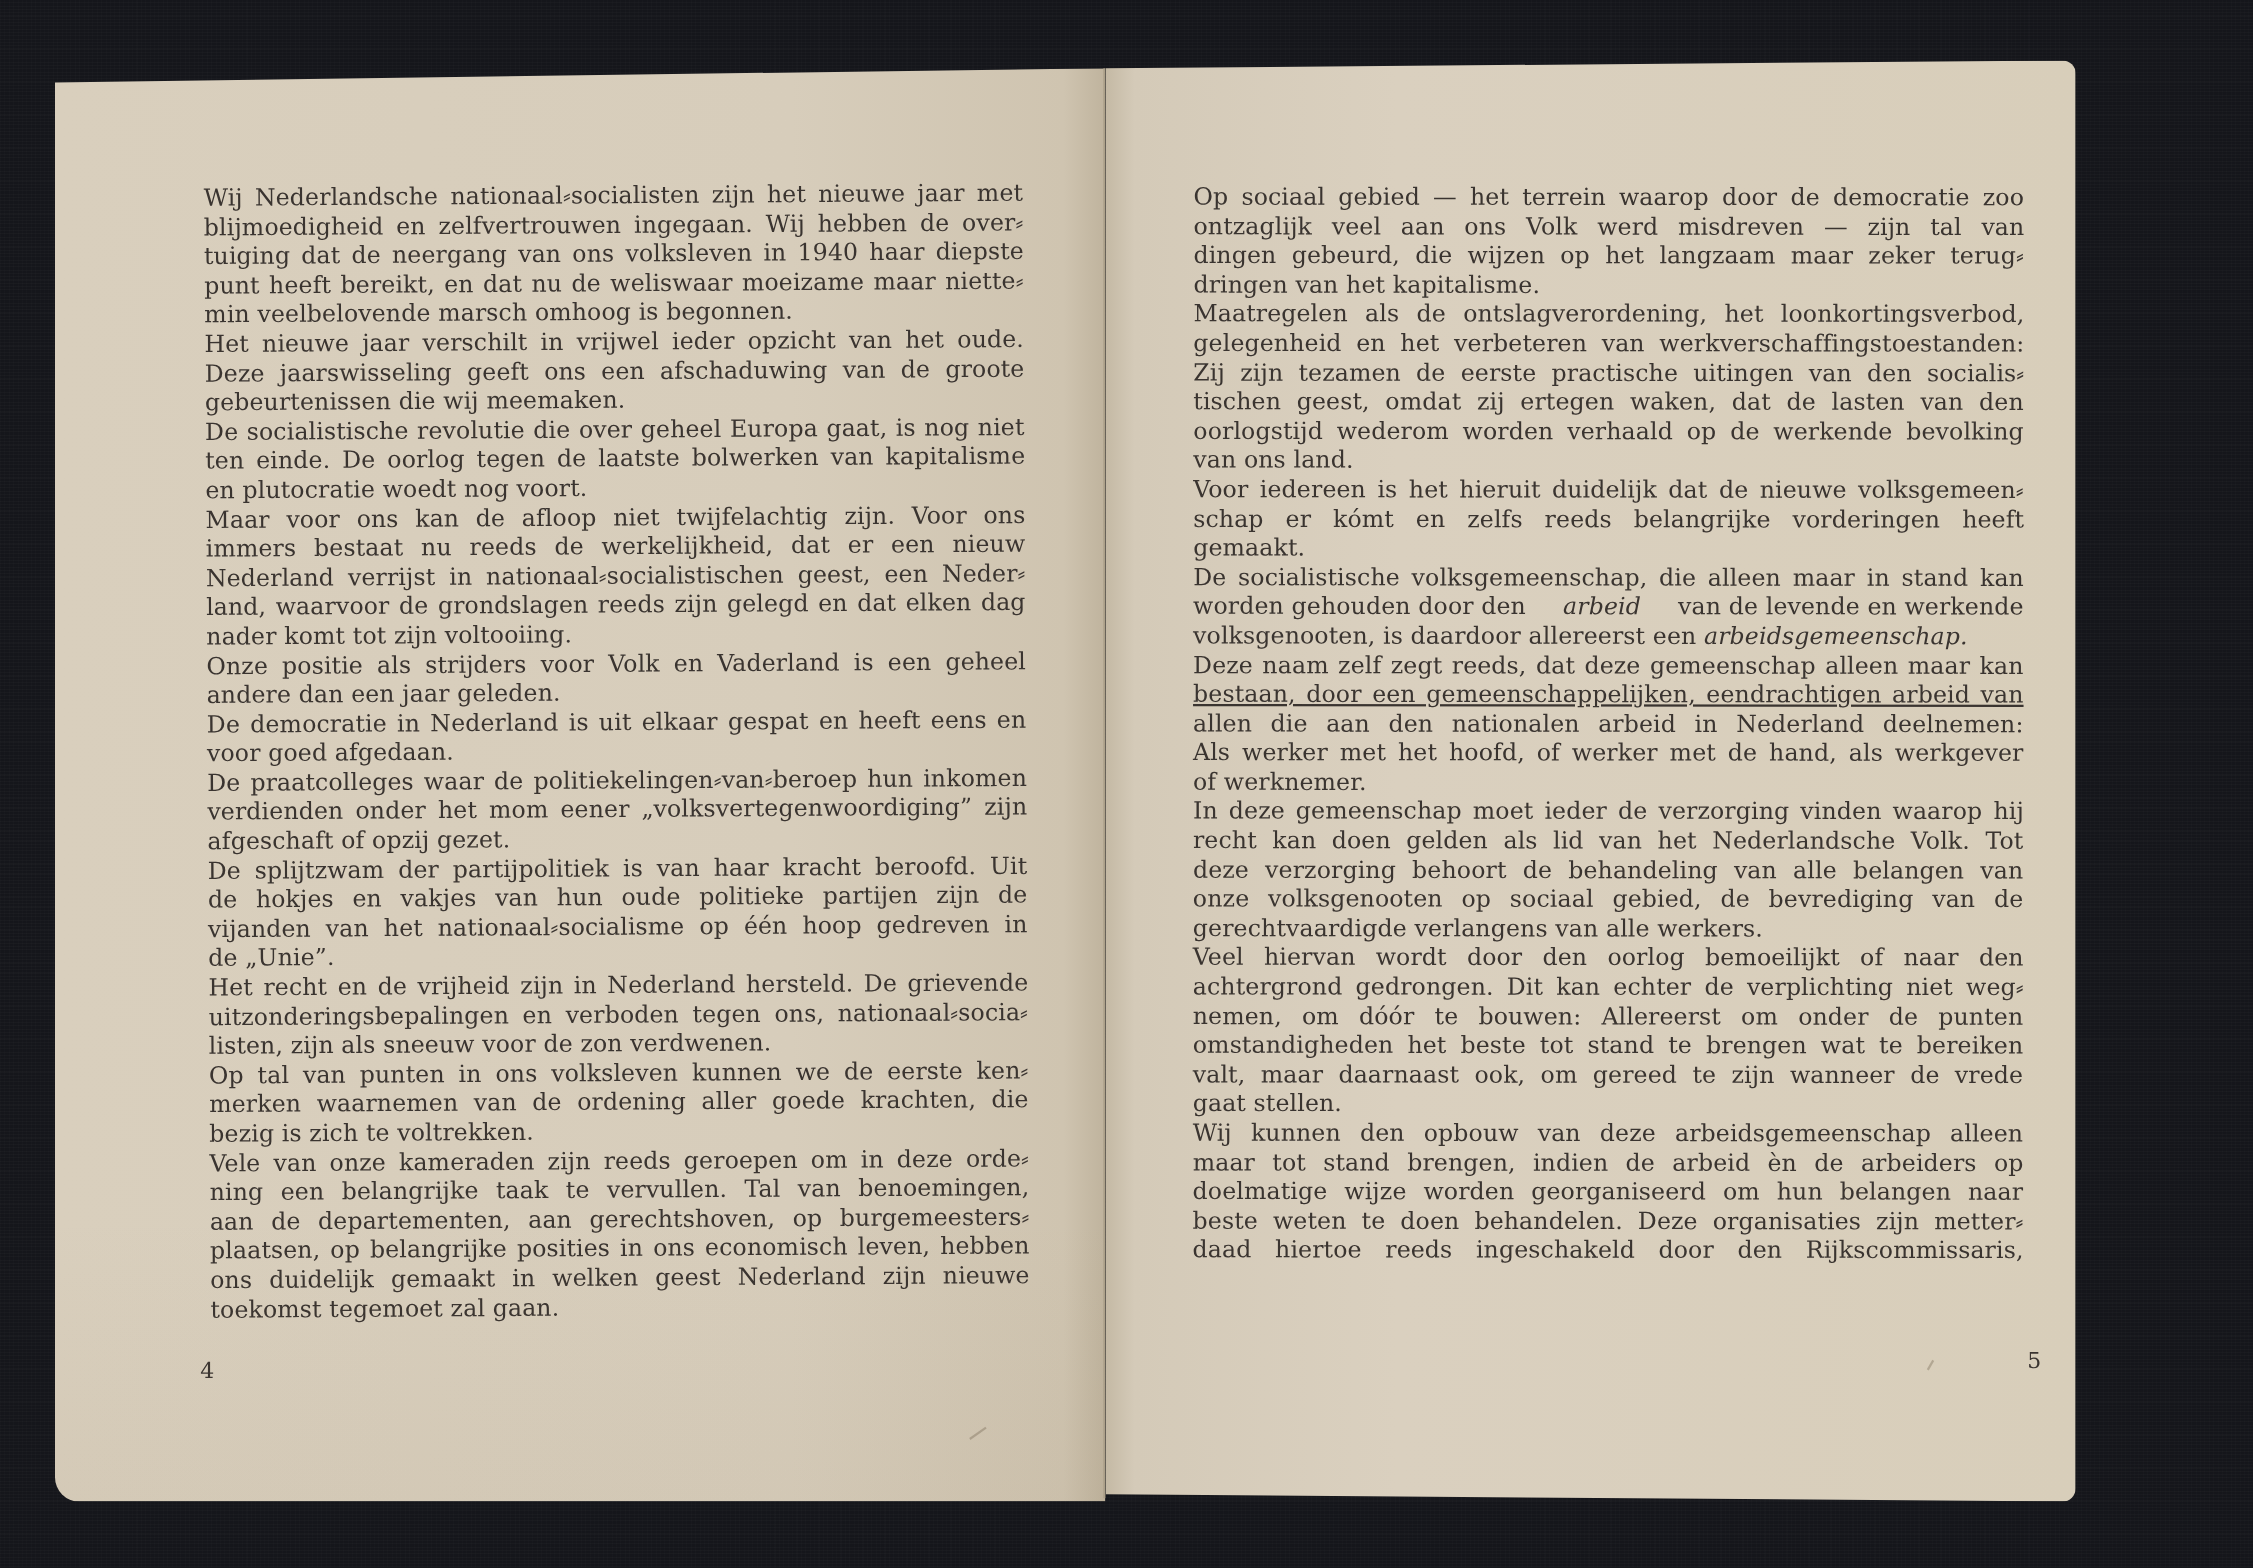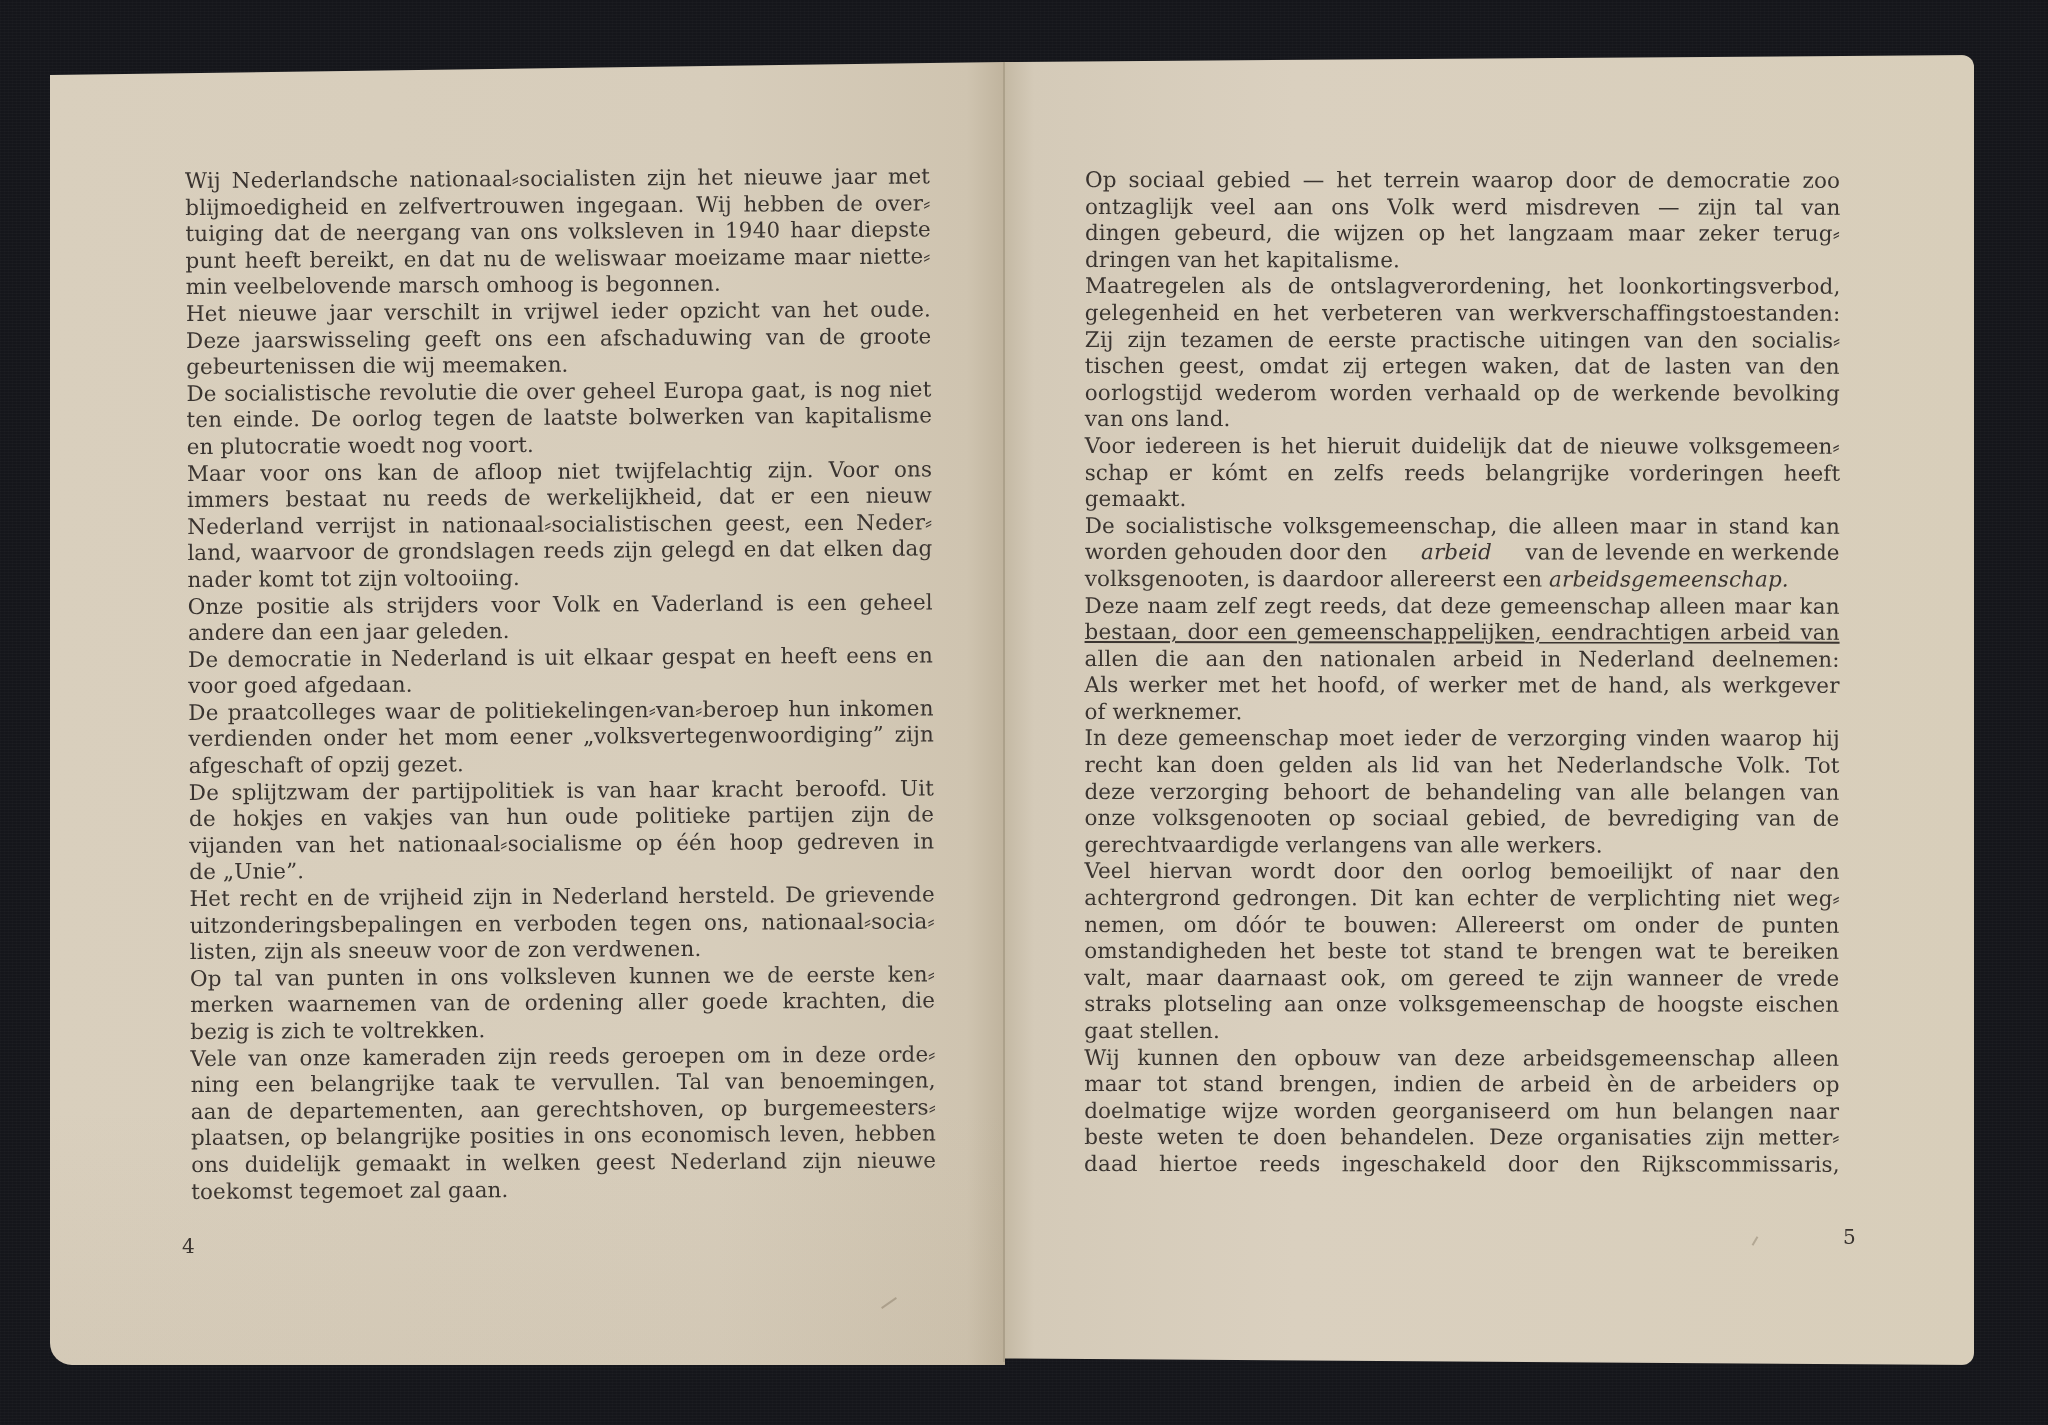--- a/index.html
+++ b/index.html
@@ -23,21 +23,21 @@
   #left-page {
     left: 50px; top: 62px; width: 955px; height: 1303px;
     clip-path: polygon(0 13px, 100% 0, 100% 100%, 0 100%);
     border-radius: 0 0 0 22px;
     background: linear-gradient(90deg, #d9cfbd 0%, #d7cdbb 70%, #cfc4b0 96%, #bfb39d 100%);
   }
   #left-page::after {
     background: linear-gradient(180deg, rgba(0,0,0,0.00) 0%, rgba(0,0,0,0.00) 80%, rgba(120,100,70,0.05) 100%);
   }
   #right-page {
-    left: 1005px; top: 55px; width: 969px; height: 1310px;
+    left: 1005px; top: 55px; width: 882px; height: 1310px;
     clip-path: polygon(0 7px, 100% 0, 100% 100%, 0 99.5%);
     border-radius: 0 12px 12px 0;
     background: linear-gradient(90deg, #c4b9a4 0%, #d4cab8 3%, #dad0bf 30%, #d8ceba 100%);
   }
   #gutter-line {
     position: absolute; left: 1003px; top: 62px; width: 2px; height: 1300px;
     background: #a89c86; opacity: 0.8;
   }
   .text-block {
     position: absolute;
@@ -155,21 +155,20 @@
       <span class="line" style="display: block; word-spacing: 3.11111px;">In deze gemeenschap moet ieder de verzorging vinden waarop hij</span>
       <span class="line" style="display: block; word-spacing: 7.1px;">recht kan doen gelden als lid van het Nederlandsche Volk. Tot</span>
       <span class="line" style="display: block; word-spacing: 7.75px;">deze verzorging behoort de behandeling van alle belangen van</span>
       <span class="line" style="display: block; word-spacing: 10.125px;">onze volksgenooten op sociaal gebied, de bevrediging van de</span>
       <span class="line last">gerechtvaardigde verlangens van alle werkers.</span>
       <span class="line" style="display: block; word-spacing: 11.4444px;">Veel hiervan wordt door den oorlog bemoeilijkt of naar den</span>
       <span class="line" style="display: block; word-spacing: 5px;">achtergrond gedrongen. Dit kan echter de verplichting niet weg⸗</span>
       <span class="line" style="display: block; word-spacing: 10.7778px;">nemen, om dóór te bouwen: Allereerst om onder de punten</span>
       <span class="line" style="display: block; word-spacing: 5.77778px;">omstandigheden het beste tot stand te brengen wat te bereiken</span>
       <span class="line" style="display: block; word-spacing: 7px;">valt, maar daarnaast ook, om gereed te zijn wanneer de vrede</span>
-      <span class="line" style="display: block; word-spacing: 5px;">straks plotseling aan onze volksgemeenschap de hoogste eischen</span>
       <span class="line last">gaat stellen.</span>
       <span class="line" style="display: block; word-spacing: 10.4286px;">Wij kunnen den opbouw van deze arbeidsgemeenschap alleen</span>
       <span class="line" style="display: block; word-spacing: 8.8px;">maar tot stand brengen, indien de arbeid èn de arbeiders op</span>
       <span class="line" style="display: block; word-spacing: 8.42857px;">doelmatige wijze worden georganiseerd om hun belangen naar</span>
       <span class="line" style="display: block; word-spacing: 6.75px;">beste weten te doen behandelen. Deze organisaties zijn metter⸗</span>
       <span class="line" style="display: block; word-spacing: 14.5px;">daad hiertoe reeds ingeschakeld door den Rijkscommissaris,</span>
     </div>
   <div id="page-num-right" class="page-number">5</div>
   <div class="fiber" style="left:745px;top:1185px;transform:rotate(-60deg);width:10px;"></div>
 </div>

